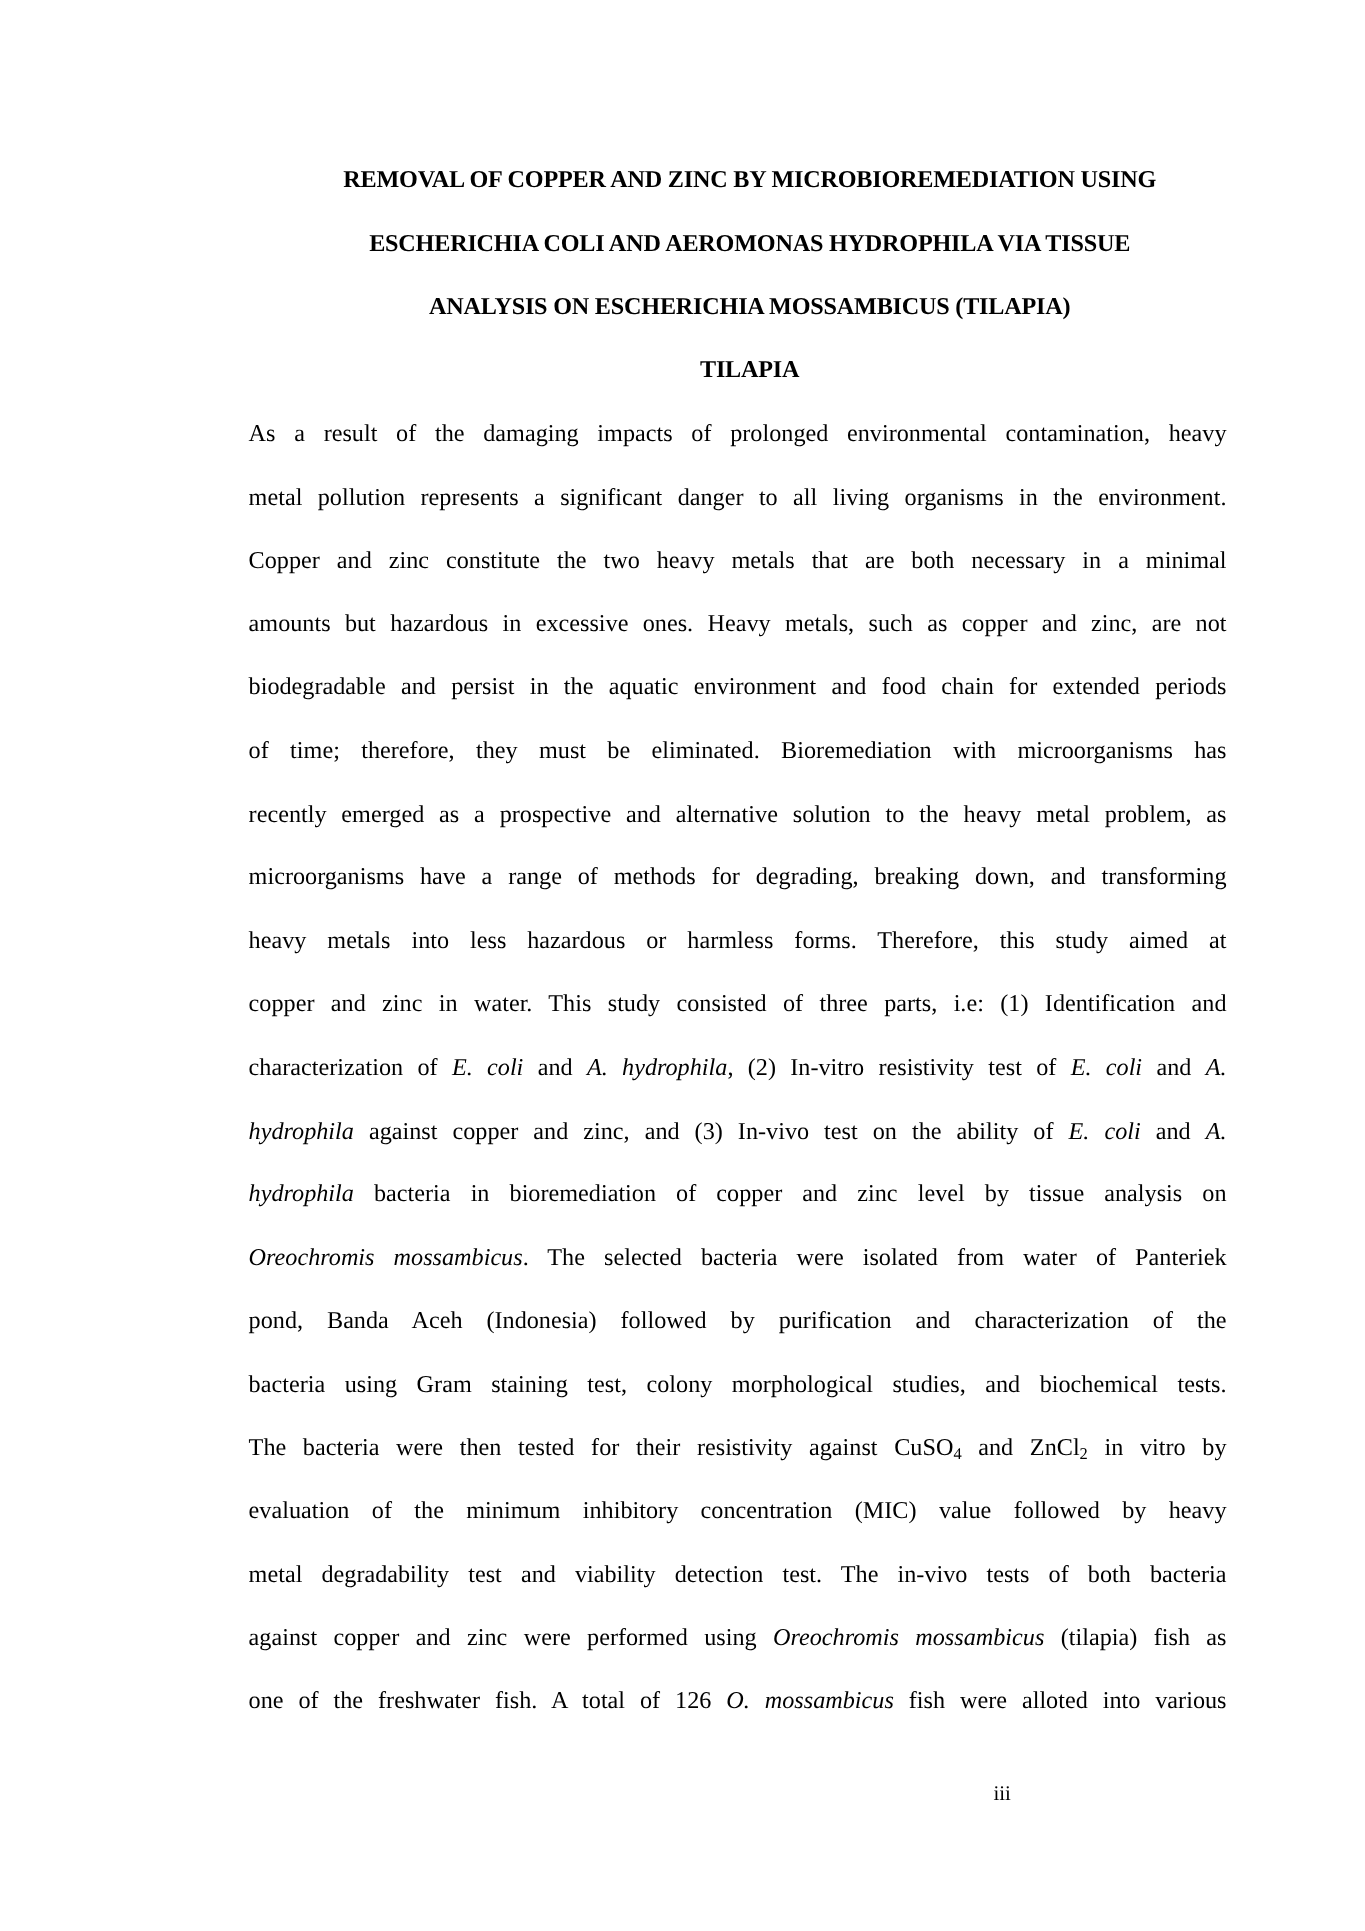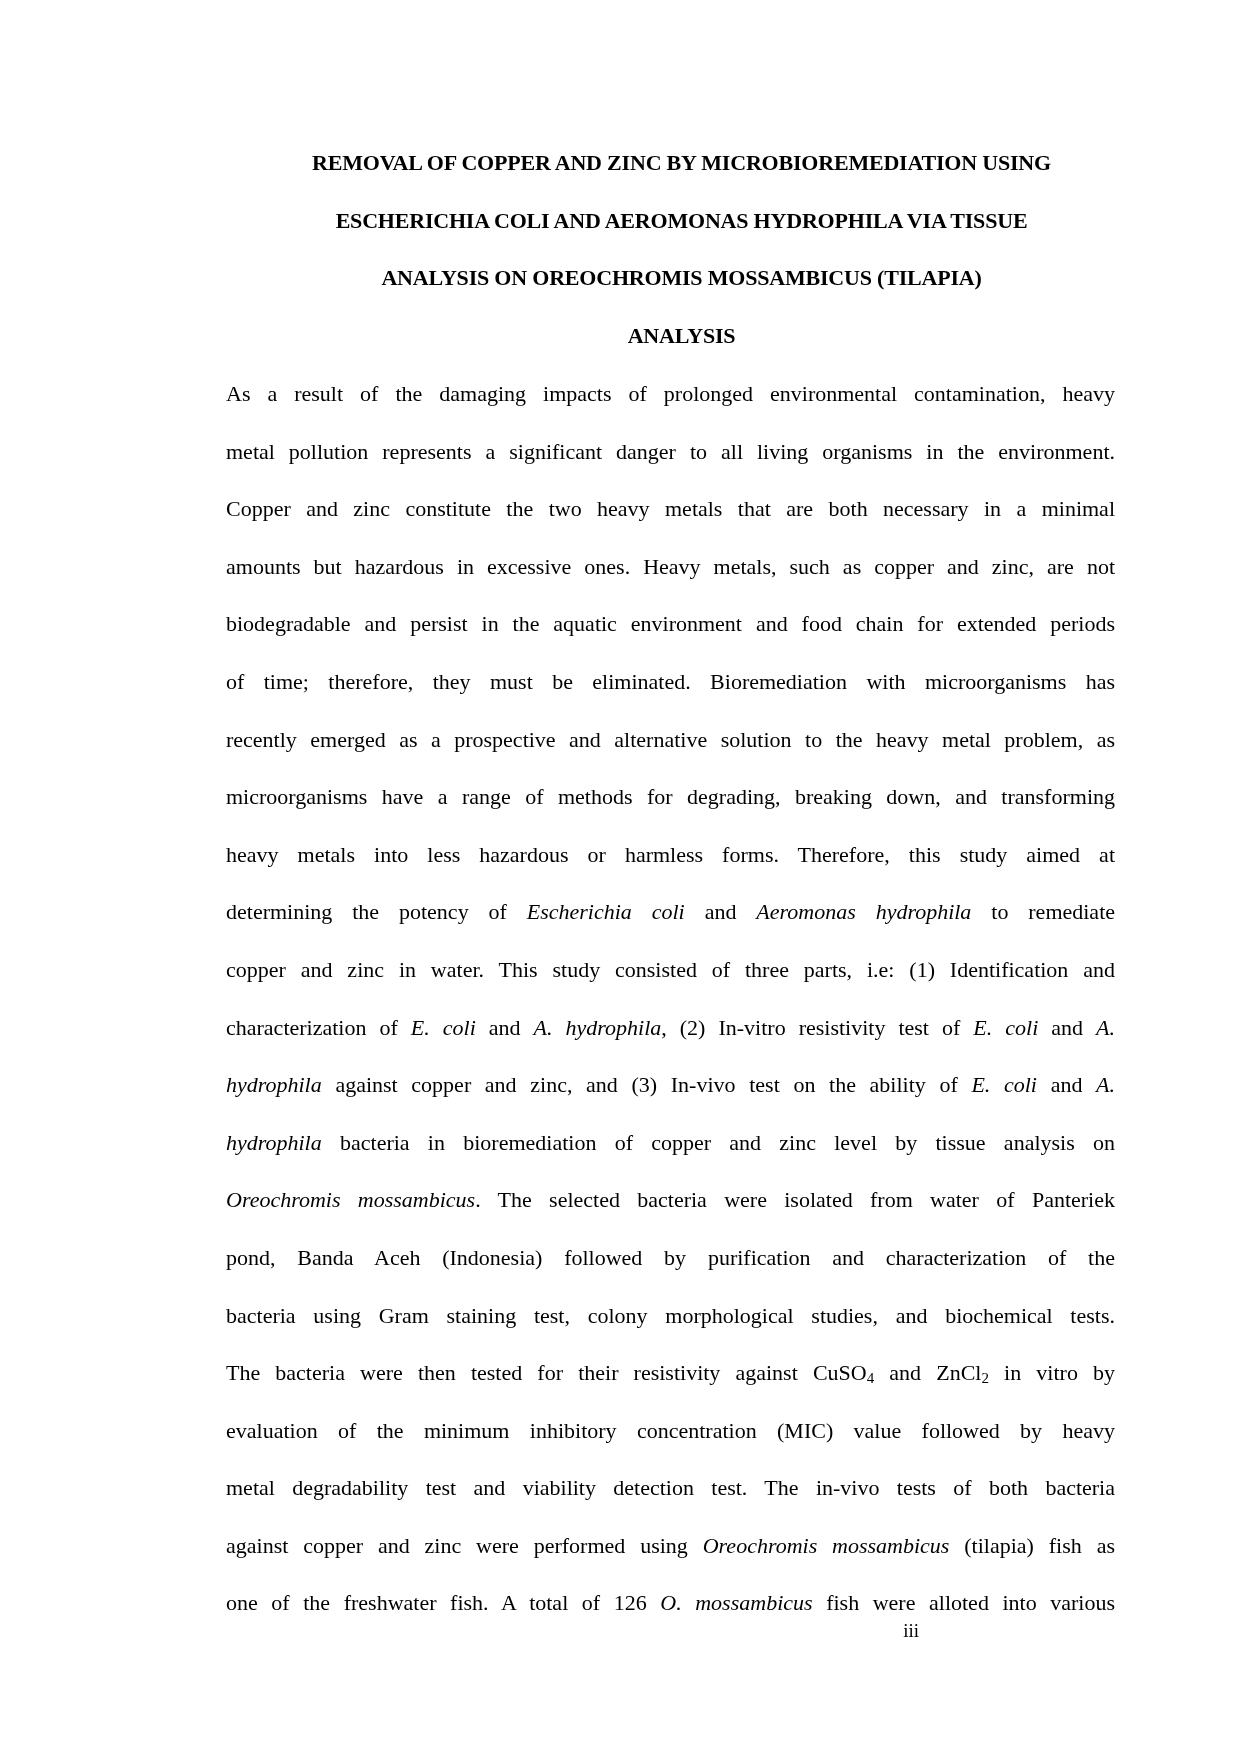--- a/index.html
+++ b/index.html
@@ -73,35 +73,34 @@
       line-height: 30px;
     }
   </style>
 </head>
 <body>
 
 <div class="page">
   <div class="title-block">
     <span class="title-line">REMOVAL OF COPPER AND ZINC BY MICROBIOREMEDIATION USING</span>
     <span class="title-line">ESCHERICHIA COLI AND AEROMONAS HYDROPHILA VIA TISSUE</span>
-    <span class="title-line">ANALYSIS ON OREOCHROMIS MOSSAMBICUS (TILAPIA)</span>
-    <span class="abstract-heading">ANALYSIS</span>
+    <span class="title-line">ANALYSIS ON ESCHERICHIA MOSSAMBICUS (TILAPIA)</span>
+    <span class="abstract-heading">TILAPIA</span>
   </div>
 
   <div class="body-text" id="abstract-body">
       <span class="body-line" style="display: block; word-spacing: 11.5028px;"><span>As a result of the damaging impacts of prolonged environmental contamination, heavy</span></span>
       <span class="body-line" style="display: block; word-spacing: 8.48698px;"><span>metal pollution represents a significant danger to all living organisms in the environment.</span></span>
       <span class="body-line" style="display: block; word-spacing: 9.91295px;"><span>Copper and zinc constitute the two heavy metals that are both necessary in a minimal</span></span>
       <span class="body-line" style="display: block; word-spacing: 7.51339px;"><span>amounts but hazardous in excessive ones. Heavy metals, such as copper and zinc, are not</span></span>
       <span class="body-line" style="display: block; word-spacing: 8.41016px;"><span>biodegradable and persist in the aquatic environment and food chain for extended periods</span></span>
       <span class="body-line" style="display: block; word-spacing: 13.9141px;"><span>of time; therefore, they must be eliminated. Bioremediation with microorganisms has</span></span>
       <span class="body-line" style="display: block; word-spacing: 7.98438px;"><span>recently emerged as a prospective and alternative solution to the heavy metal problem, as</span></span>
       <span class="body-line" style="display: block; word-spacing: 8.9304px;"><span>microorganisms have a range of methods for degrading, breaking down, and transforming</span></span>
       <span class="body-line" style="display: block; word-spacing: 13.5312px;"><span>heavy metals into less hazardous or harmless forms. Therefore, this study aimed at</span></span>
-      <span class="body-line" style="display: block; word-spacing: 14.4016px;"><span>determining the potency of </span><i>Escherichia coli</i><span> and </span><i>Aeromonas hydrophila</i><span> to remediate</span></span>
       <span class="body-line" style="display: block; word-spacing: 9.37388px;"><span>copper and zinc in water. This study consisted of three parts, i.e: (1) Identification and</span></span>
       <span class="body-line" style="display: block; word-spacing: 7.51042px;"><span>characterization of </span><i>E. coli</i><span> and </span><i>A. hydrophila</i><span>, (2) In-vitro resistivity test of </span><i>E. coli</i><span> and </span><i>A.</i></span>
       <span class="body-line" style="display: block; word-spacing: 8.14844px;"><i>hydrophila</i><span> against copper and zinc, and (3) In-vivo test on the ability of </span><i>E. coli</i><span> and </span><i>A.</i></span>
       <span class="body-line" style="display: block; word-spacing: 12.7526px;"><i>hydrophila</i><span> bacteria in bioremediation of copper and zinc level by tissue analysis on</span></span>
       <span class="body-line" style="display: block; word-spacing: 11.8219px;"><i>Oreochromis mossambicus</i><span>. The selected bacteria were isolated from water of Panteriek</span></span>
       <span class="body-line" style="display: block; word-spacing: 16.2656px;"><span>pond, Banda Aceh (Indonesia) followed by purification and characterization of the</span></span>
       <span class="body-line" style="display: block; word-spacing: 12.2219px;"><span>bacteria using Gram staining test, colony morphological studies, and biochemical tests.</span></span>
       <span class="body-line" style="display: block; word-spacing: 9.62277px;"><span>The bacteria were then tested for their resistivity against CuSO</span><sub>4</sub><span> and ZnCl</span><sub>2</sub><span> in vitro by</span></span>
       <span class="body-line" style="display: block; word-spacing: 14.8516px;"><span>evaluation of the minimum inhibitory concentration (MIC) value followed by heavy</span></span>
       <span class="body-line" style="display: block; word-spacing: 11.8516px;"><span>metal degradability test and viability detection test. The in-vivo tests of both bacteria</span></span>

